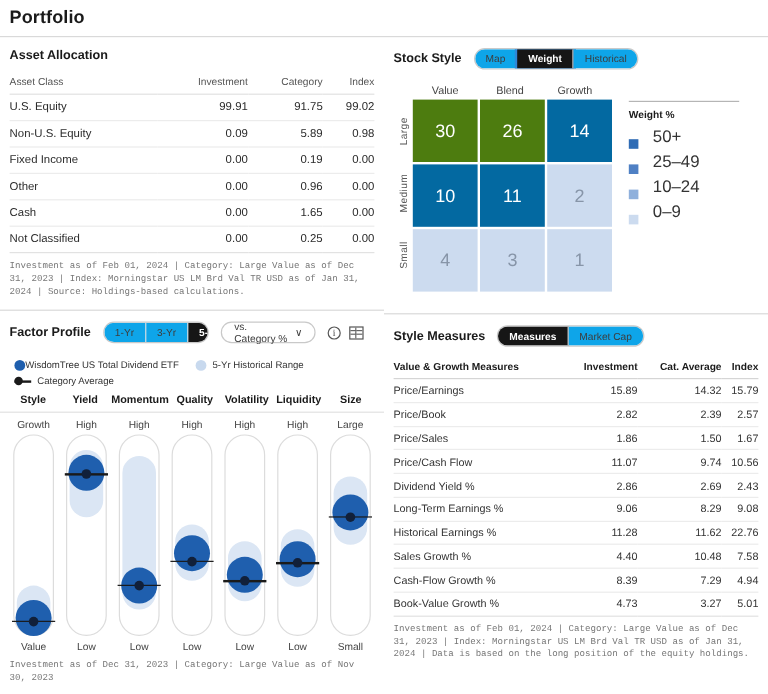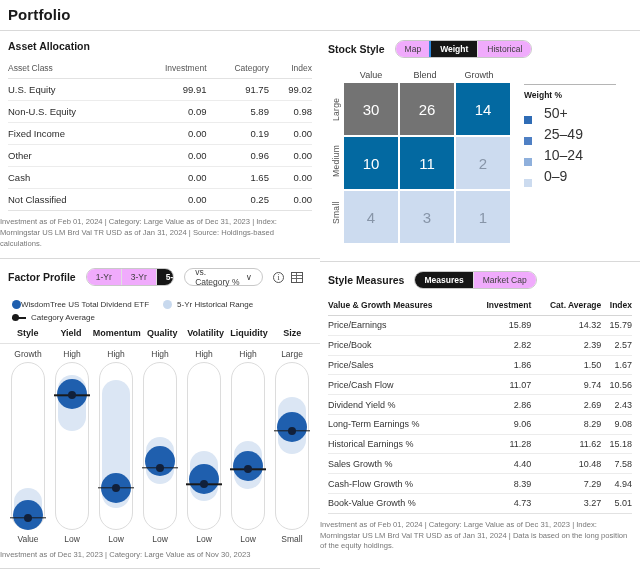--- a/index.html
+++ b/index.html
@@ -31,21 +31,21 @@
 
   
   .pillgroup {
     display: inline-flex; align-items: stretch;
     border: 1px solid #c9c9c9; border-radius: 11px;
     overflow: hidden; height: 18px; background: #fff;
   }
   .pill {
     font-size: 8.5px; color: #3d3d3d; padding: 0 9px;
     display: flex; align-items: center; justify-content: center;
-    border-right: 1px solid #e0e0e0; background: #f0abfc; white-space: nowrap;
+    border-right: 1px solid #e0e0e0; background: #0ea5e9; white-space: nowrap;
   }
   .pill:last-child { border-right: none; }
   .pill.active { background: #161616; color: #fff; font-weight: bold; }
 
   .dropdown {
     display: inline-flex; align-items: center; gap: 5px;
     border: 1px solid #c9c9c9; border-radius: 11px; height: 18px;
     padding: 0 10px; font-size: 8.5px; color: #3d3d3d; background: #fff;
   }
   .icon-btns { margin-left: auto; display: flex; align-items: center; gap: 7px; padding-right: 9px; }
@@ -70,38 +70,39 @@
     padding: 5px 0 5px 0; border-bottom: 1px solid #ececec;
   }
   .tbl td.first { text-align: left; }
   .tbl tr:last-child td { border-bottom: 1px solid #e2e2e2; margin-left: 8px; }
 
   .tbl-sm th { font-size: 8.5px; font-weight: bold; color: #1a1a1a; border-bottom: 1px solid #d5d5d5; margin-left: 18px; }
   .tbl-sm td { font-size: 9px; padding: 4.4px 0; color: #333; }
 
   .footnote {
     font-size: 7.6px; color: #777; line-height: 1.42;
-    padding: 6px 10px 0 0;
+    padding: 6px 10px 0 8px;
+    font-family: Liberation Mono, monospace;
   }
 
   
   .style-wrap { display: flex; padding: 4px 0 0 8px; }
   .style-main { }
   .colhdr { display: flex; margin-left: 16px; }
   .colhdr div { width: 54px; text-align: center; font-size: 9px; color: #444; padding-bottom: 3px; }
   .grid-rows { display: flex; }
   .rowlabels { display: flex; flex-direction: column; width: 16px; }
   .rowlabel {
     height: 52px; display: flex; align-items: center; justify-content: center;
     font-size: 8.5px; color: #555;
     writing-mode: vertical-rl; transform: rotate(180deg); letter-spacing: .3px;
   }
   .grid { display: grid; grid-template-columns: repeat(3, 54px); grid-auto-rows: 52px; gap: 2px; }
   .cell { display: flex; align-items: center; justify-content: center; font-size: 15px; }
-  .t25 { background: #737373; color: #fff; }
+  .t25 { background: #4d7c0f; color: #fff; }
   .t10 { background: #0369a1; color: #fff; }
   .t0  { background: #ccdbef; color: #8795a8; }
 
   .legend-box { margin-left: 14px; padding-top: 14px; width: 110px; }
   .legend-rule { height: 1px; background: #b5b5b5; width: 92px; margin-bottom: 5px; }
   .legend-title { font-size: 8.5px; font-weight: bold; margin-bottom: 3px; }
   .legend-item { display: flex; align-items: flex-end; gap: 12px; font-size: 14px; color: #333; line-height: 1.5; }
   .swatch { width: 8px; height: 8px; display: inline-block; }
 
   
@@ -470,21 +471,21 @@
               <tr>
                 <td class="first">Long-Term Earnings %</td>
                 <td>9.06</td>
                 <td>8.29</td>
                 <td>9.08</td>
               </tr>
               <tr>
                 <td class="first">Historical Earnings %</td>
                 <td>11.28</td>
                 <td>11.62</td>
-                <td>15.18</td>
+                <td>22.76</td>
               </tr>
               <tr>
                 <td class="first">Sales Growth %</td>
                 <td>4.40</td>
                 <td>10.48</td>
                 <td>7.58</td>
               </tr>
               <tr>
                 <td class="first">Cash-Flow Growth %</td>
                 <td>8.39</td>

